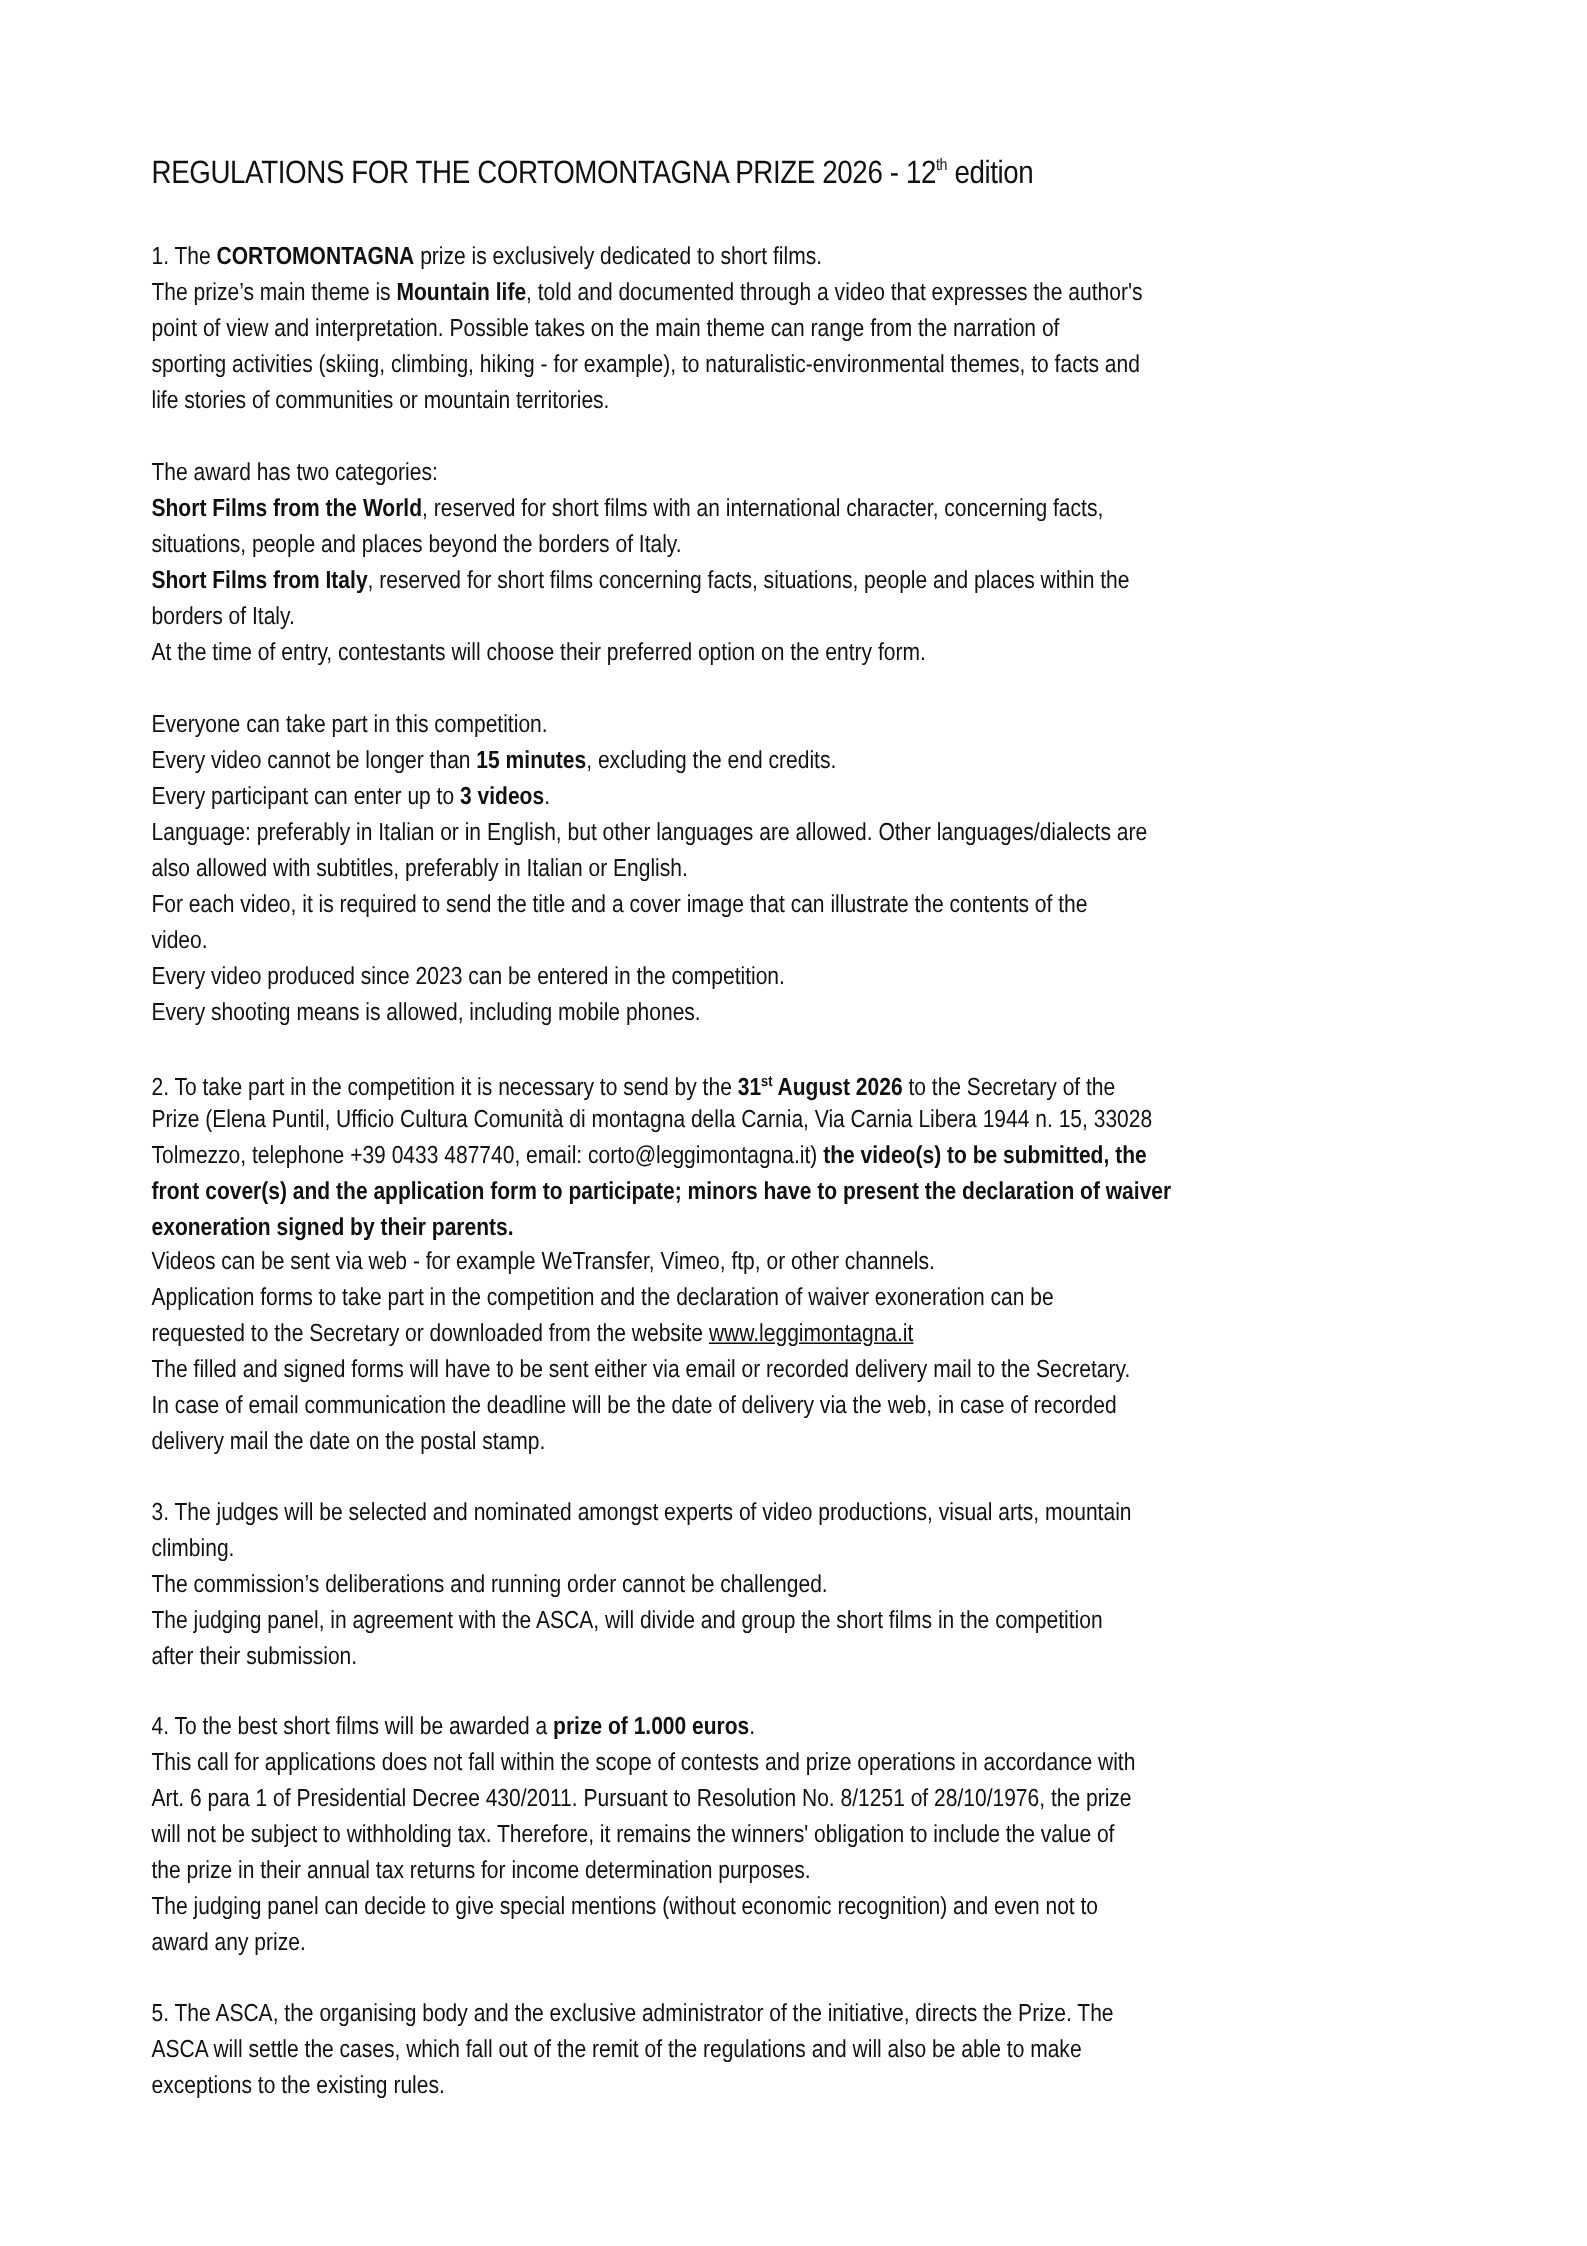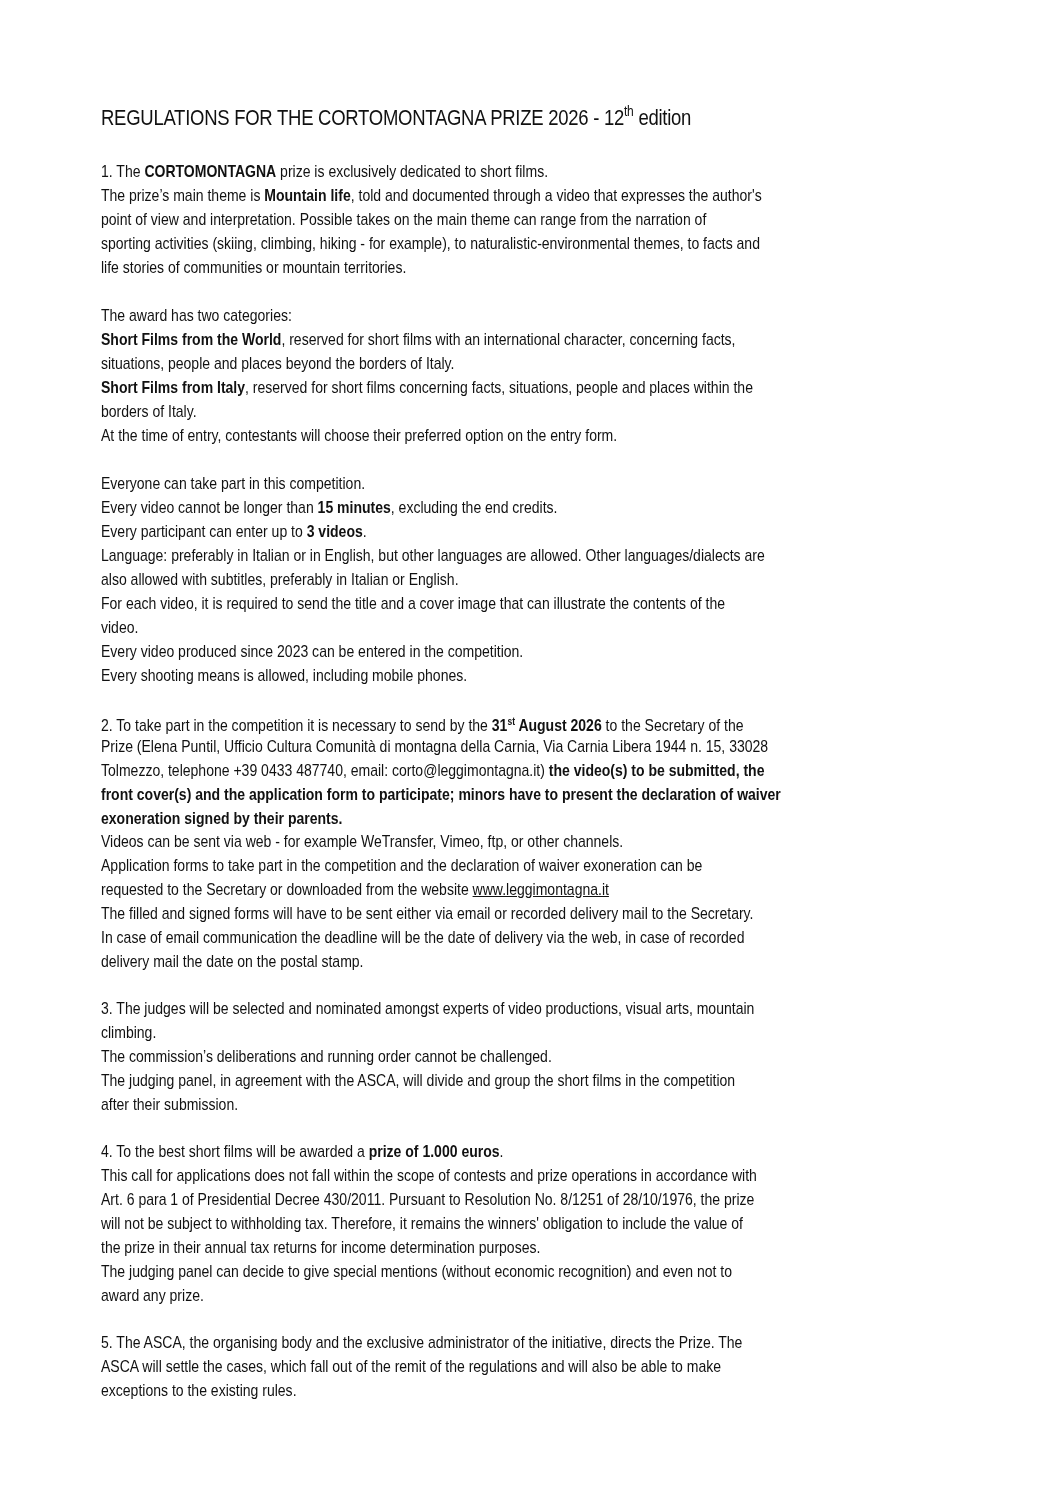--- a/index.html
+++ b/index.html
@@ -1,19 +1,19 @@
 <!DOCTYPE html>
 <html><head>
 <meta charset="utf-8">
 <style>
   html, body { margin: 0; padding: 0; background: #ffffff; }
   body { width: 1058px; height: 1497px; position: relative; overflow: hidden; }
   .page { position: absolute; left: 101px; top: 0; width: 900px; color: #111; font-family: "Liberation Sans", sans-serif; }
   .title { position: absolute; top: 103px; left: 0; font-size: 21.5px; white-space: nowrap; letter-spacing: -0.3px; transform: scaleX(0.86); transform-origin: left top; }
-  .title sup { font-size: 14px; vertical-align: 9px; }
+  .title sup { font-size: 11px; vertical-align: 9px; }
   .line { position: absolute; left: 0; font-size: 16.4px; line-height: 20px; white-space: nowrap; transform: scaleX(0.855); transform-origin: left top; }
   .line b { font-weight: bold; }
   .line sup { font-size: 10px; vertical-align: 6px; font-weight: bold; }
   .link { text-decoration: underline; }
 </style>
 </head>
 <body>
 
 <div class="page">
 

